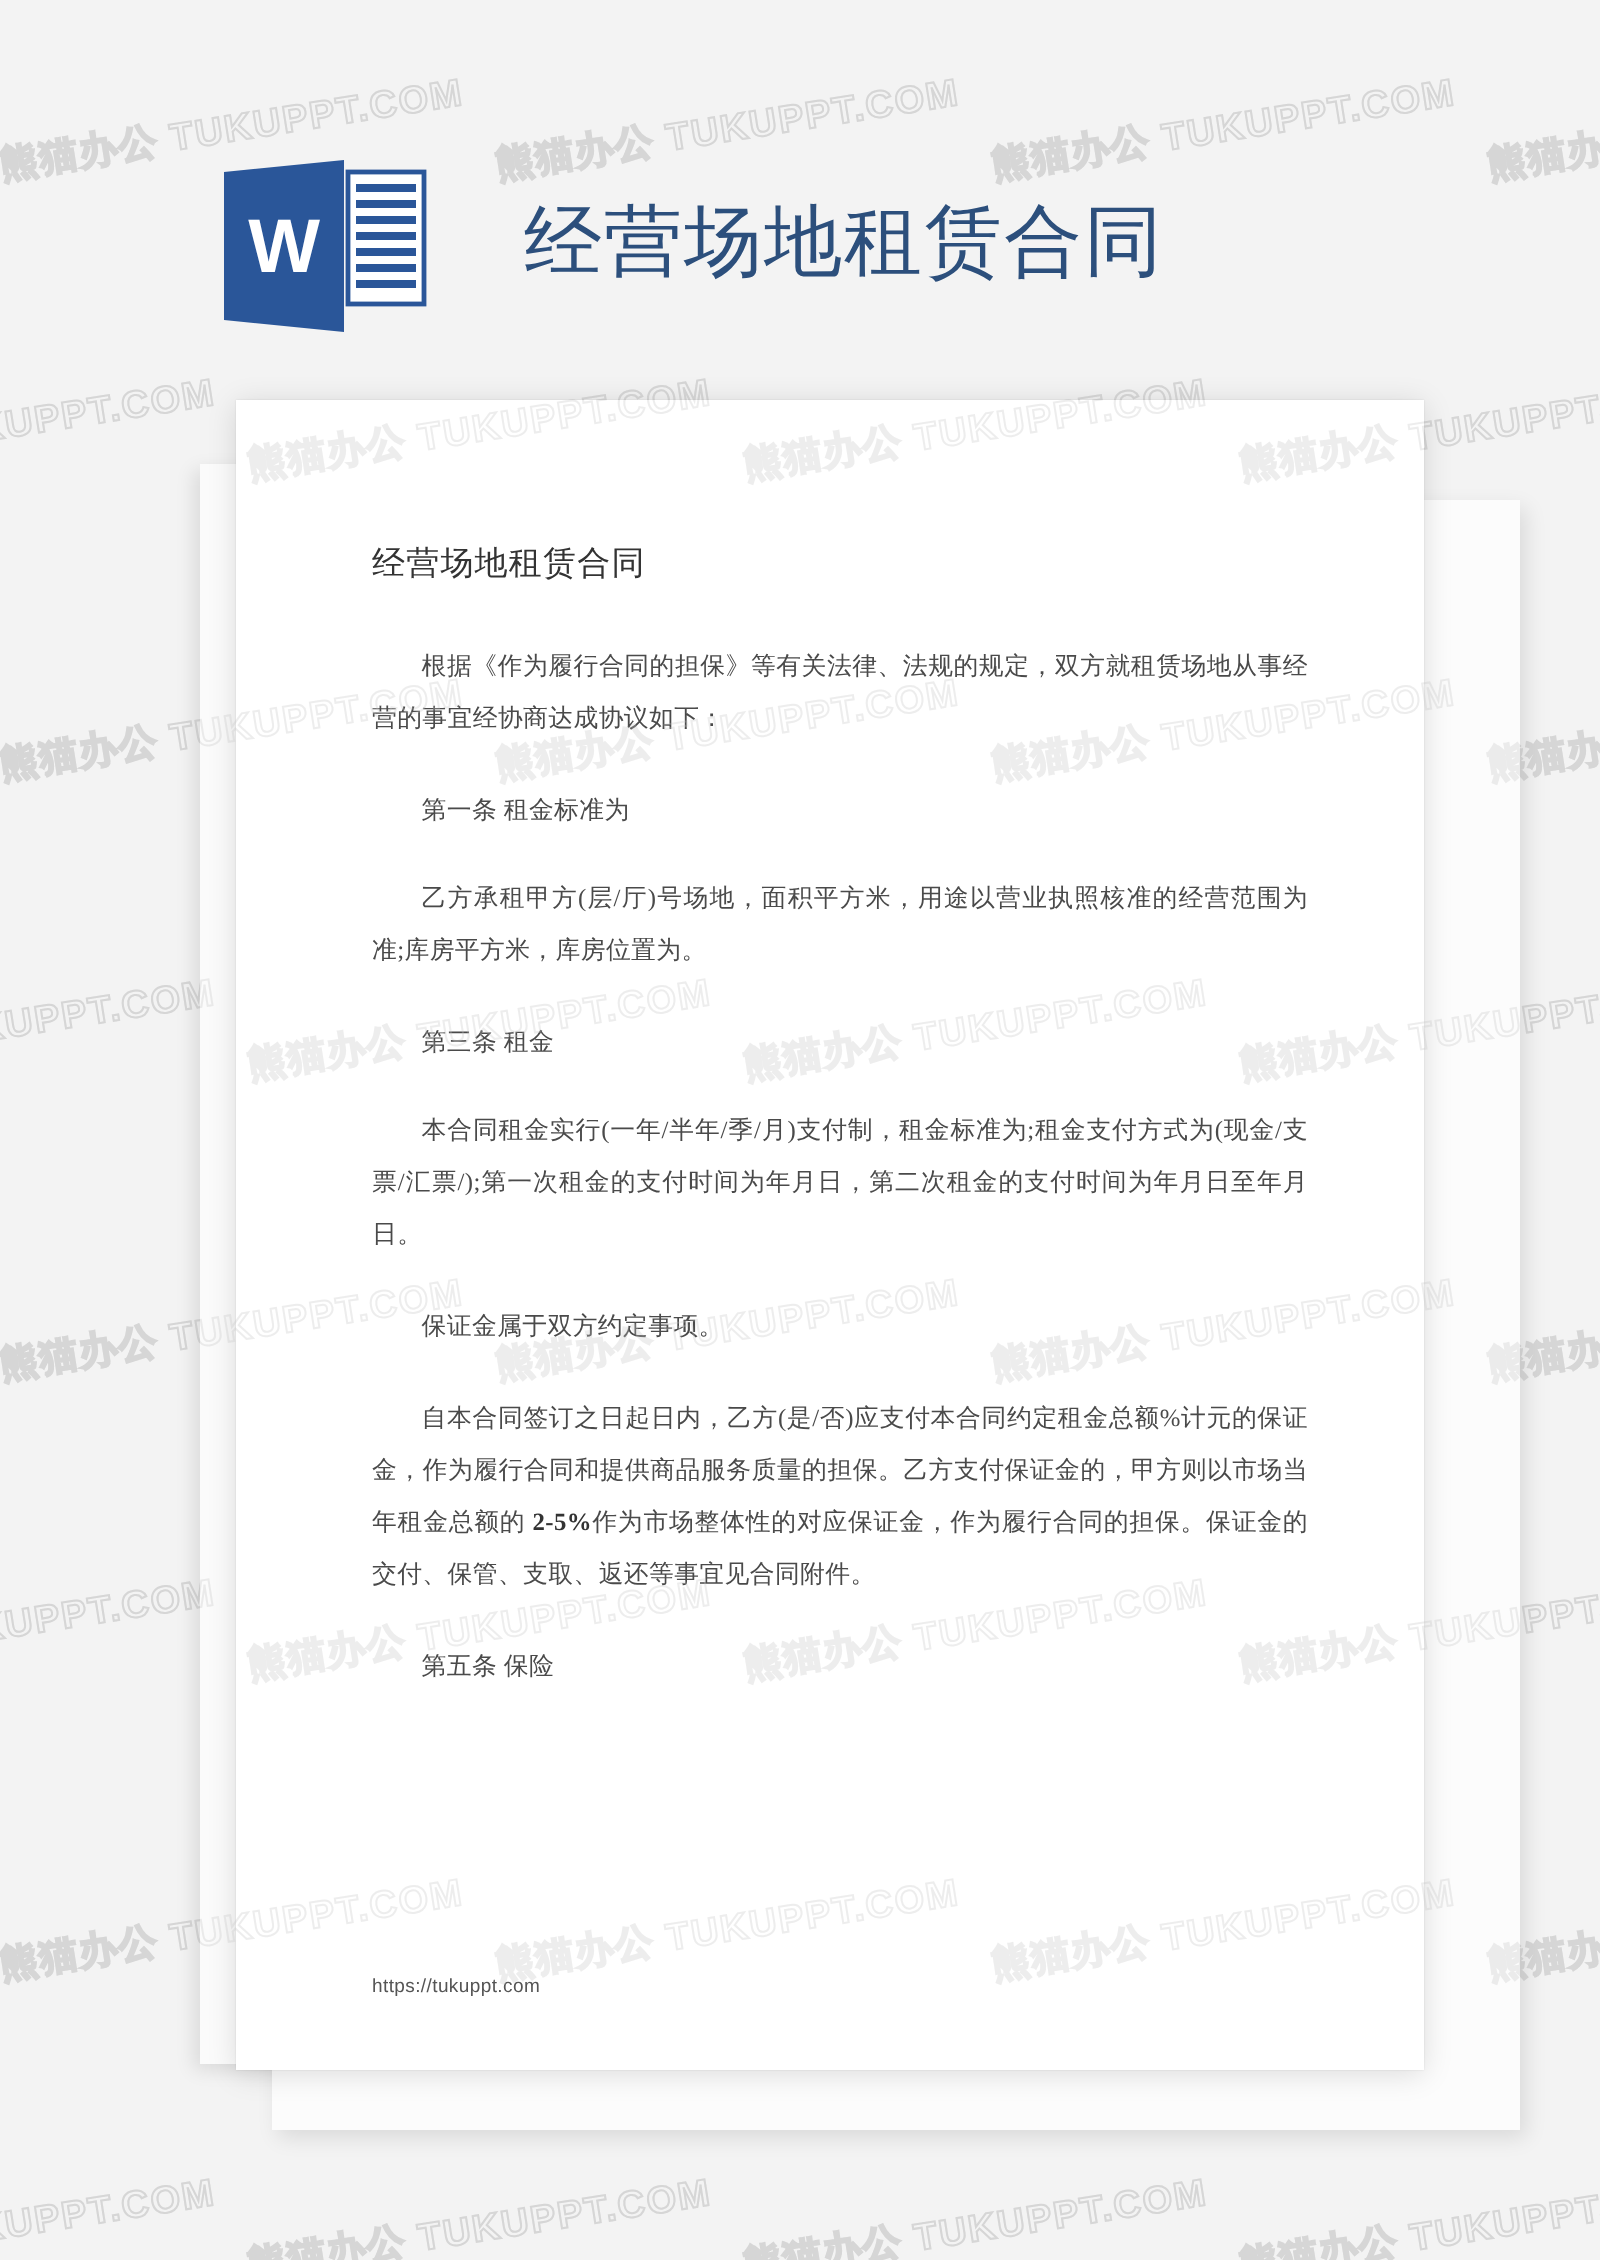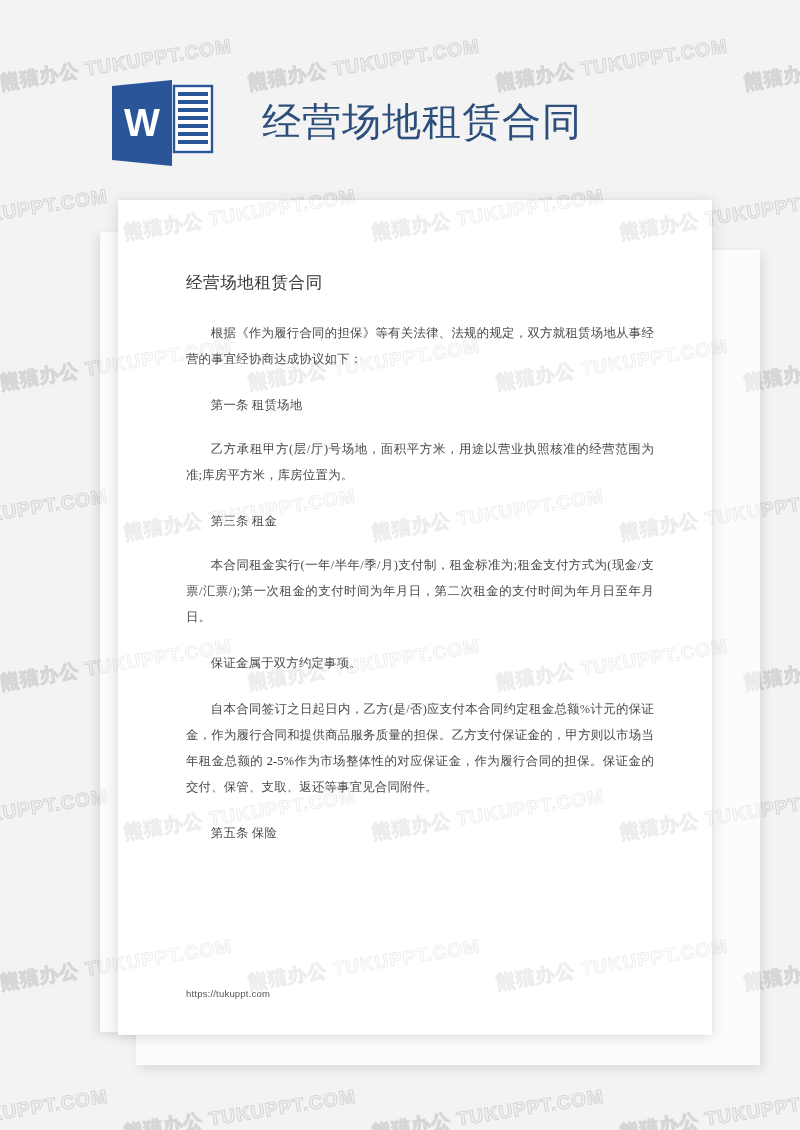--- a/index.html
+++ b/index.html
@@ -122,21 +122,21 @@
     margin: 0 0 20px 0;
     text-align: justify;
     text-indent: 2em;
     color: #4a4a4a;
     letter-spacing: .2px;
   }
   .para.heading {
     margin-bottom: 18px;
   }
   .para.gap-top { margin-top: 34px; }
-  .para b { font-weight: 400; color: #333; }
+  .para b { font-weight: 700; color: #333; }
 
   #doc-footer {
     position: absolute;
     left: 68px;
     bottom: 36px;
     font-family: "Liberation Sans", "DejaVu Sans", sans-serif;
     font-size: 9.5px;
     color: #555555;
     letter-spacing: .2px;
   }
@@ -230,21 +230,21 @@
 
   <div id="header-title">经营场地租赁合同</div>
 </div>
 
 <div id="doc-content">
 
   <h1 id="doc-title"><span>经营场地租赁合同</span></h1>
 
   <p class="para">根据《作为履行合同的担保》等有关法律、法规的规定，双方就租赁场地从事经营的事宜经协商达成协议如下：</p>
 
-  <p class="para heading">第一条 租赁场地</p>
+  <p class="para heading">第一条 租金标准为</p>
   <p class="para">乙方承租甲方(层/厅)号场地，面积平方米，用途以营业执照核准的经营范围为准;库房平方米，库房位置为。</p>
 
 
   <p class="para heading">第三条 租金</p>
   <p class="para">本合同租金实行(一年/半年/季/月)支付制，租金标准为;租金支付方式为(现金/支票/汇票/);第一次租金的支付时间为年月日，第二次租金的支付时间为年月日至年月日。</p>
 
   <p class="para">保证金属于双方约定事项。</p>
   <p class="para"><span>自本合同签订之日起日内，乙方(是/否)应支付本合同约定租金总额%计元的保证金，作为履行合同和提供商品服务质量的担保。乙方支付保证金的，甲方则以市场当年租金总额的 </span><b>2-5%</b><span>作为市场整体性的对应保证金，作为履行合同的担保。保证金的交付、保管、支取、返还等事宜见合同附件。</span></p>
 
   <p class="para heading">第五条 保险</p>

